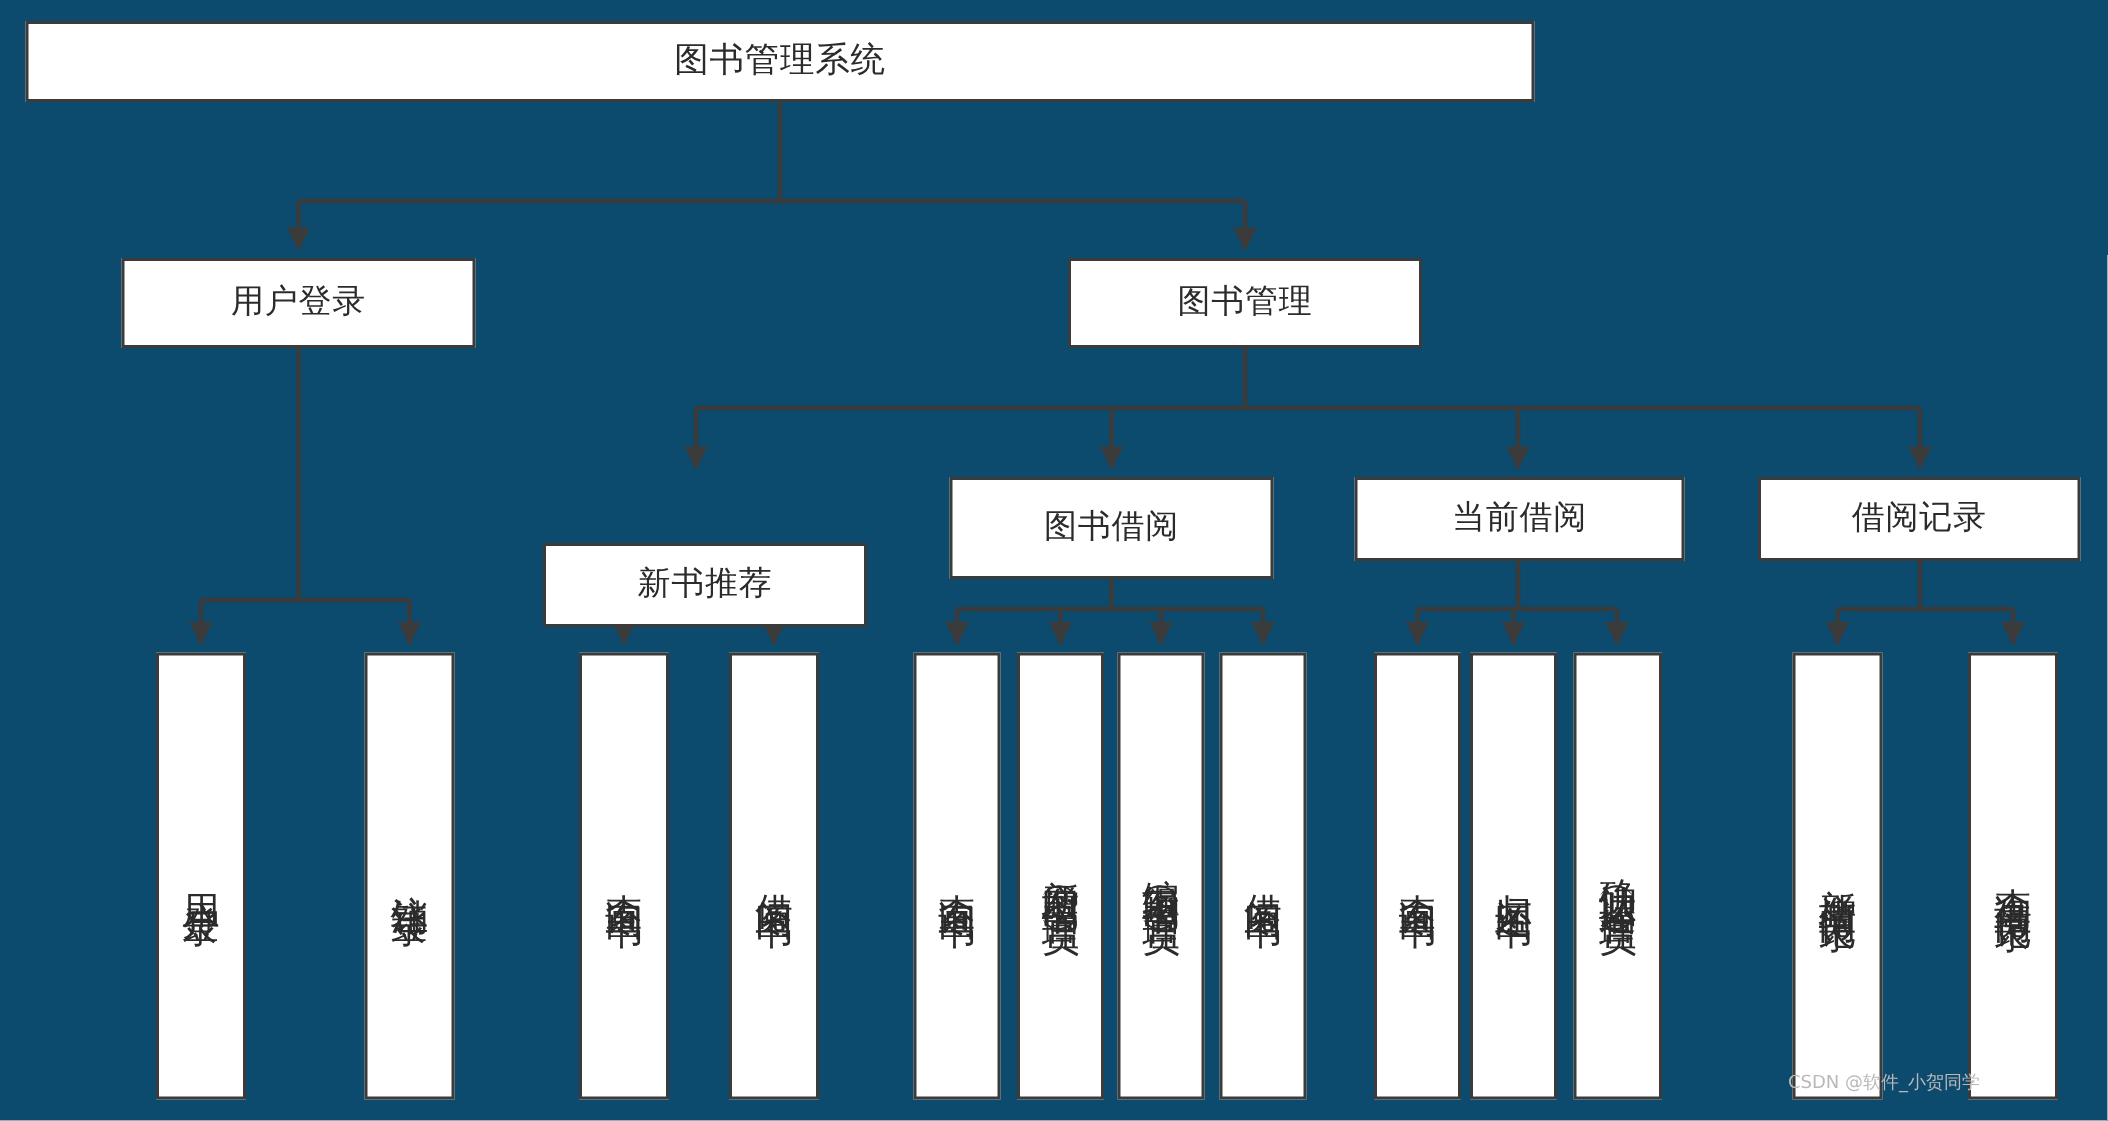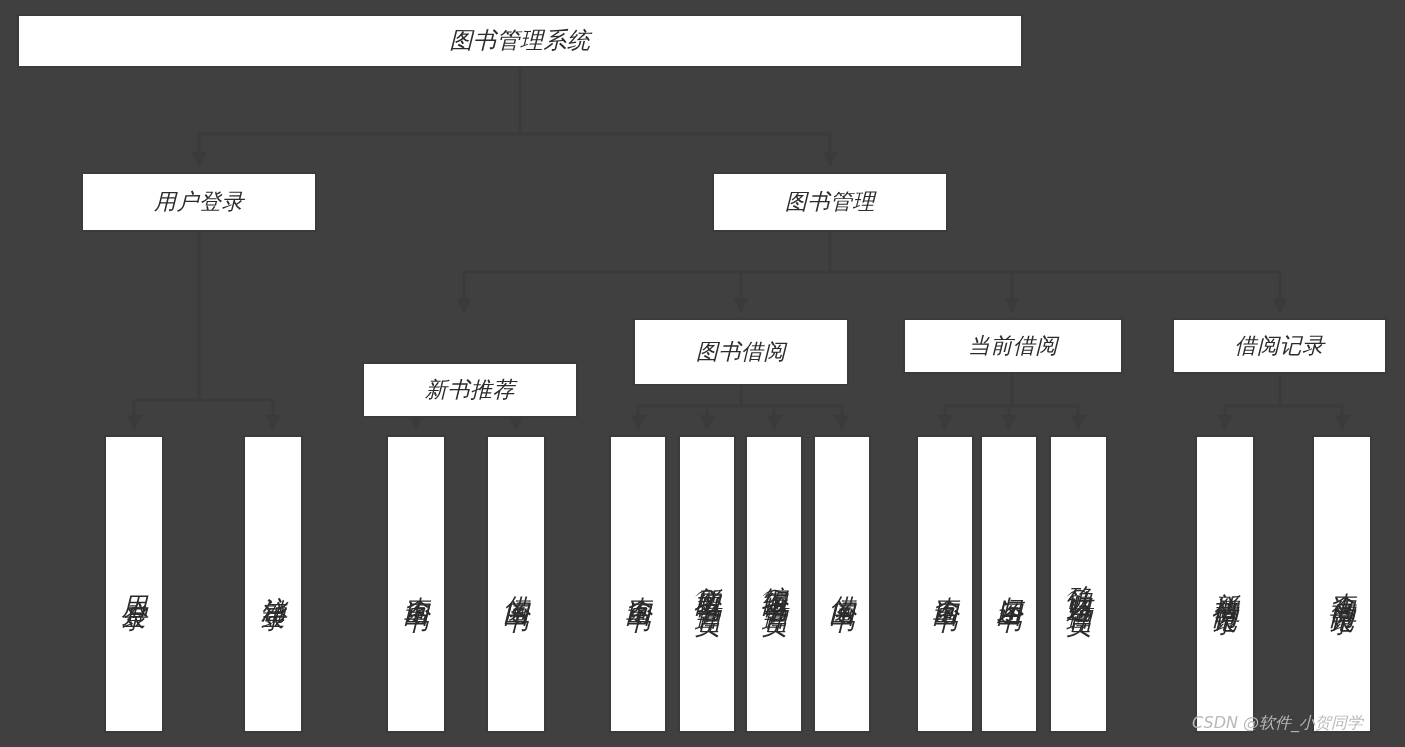--- a/index.html
+++ b/index.html
@@ -56,29 +56,29 @@
     writing-mode: vertical-rl;
     text-orientation: upright;
     font-size: 25px;
     line-height: 1.0;
     letter-spacing: 4px;
     white-space: pre;
   }
   .watermark {
     position: absolute;
     color: #b9b9b9;
-    font-size: 16px;
+    font-size: 12px;
     white-space: nowrap;
     font-family: "DejaVu Sans", "Liberation Sans", sans-serif;
   }
 </style>
 </head>
 <body>
 
-<div id="canvas" style="background: #404040; font-style: italic;">
+<div id="canvas" style="background: #0c4a6e;">
 
   <svg class="edges" viewBox="0 0 1405 747" xmlns="http://www.w3.org/2000/svg">
     <defs>
       <marker id="arrow" viewBox="0 0 10 10" refX="9.2" refY="5" markerWidth="5.2" markerHeight="5.2" orient="auto-start-reverse">
         <path d="M 0 0 L 10 5 L 0 10 z" fill="#3b3b3b"></path>
       </marker>
     </defs>
     <g stroke="#3b3b3b" stroke-width="3" fill="none">
 
       <path d="M 520 68 L 520 134"></path>

